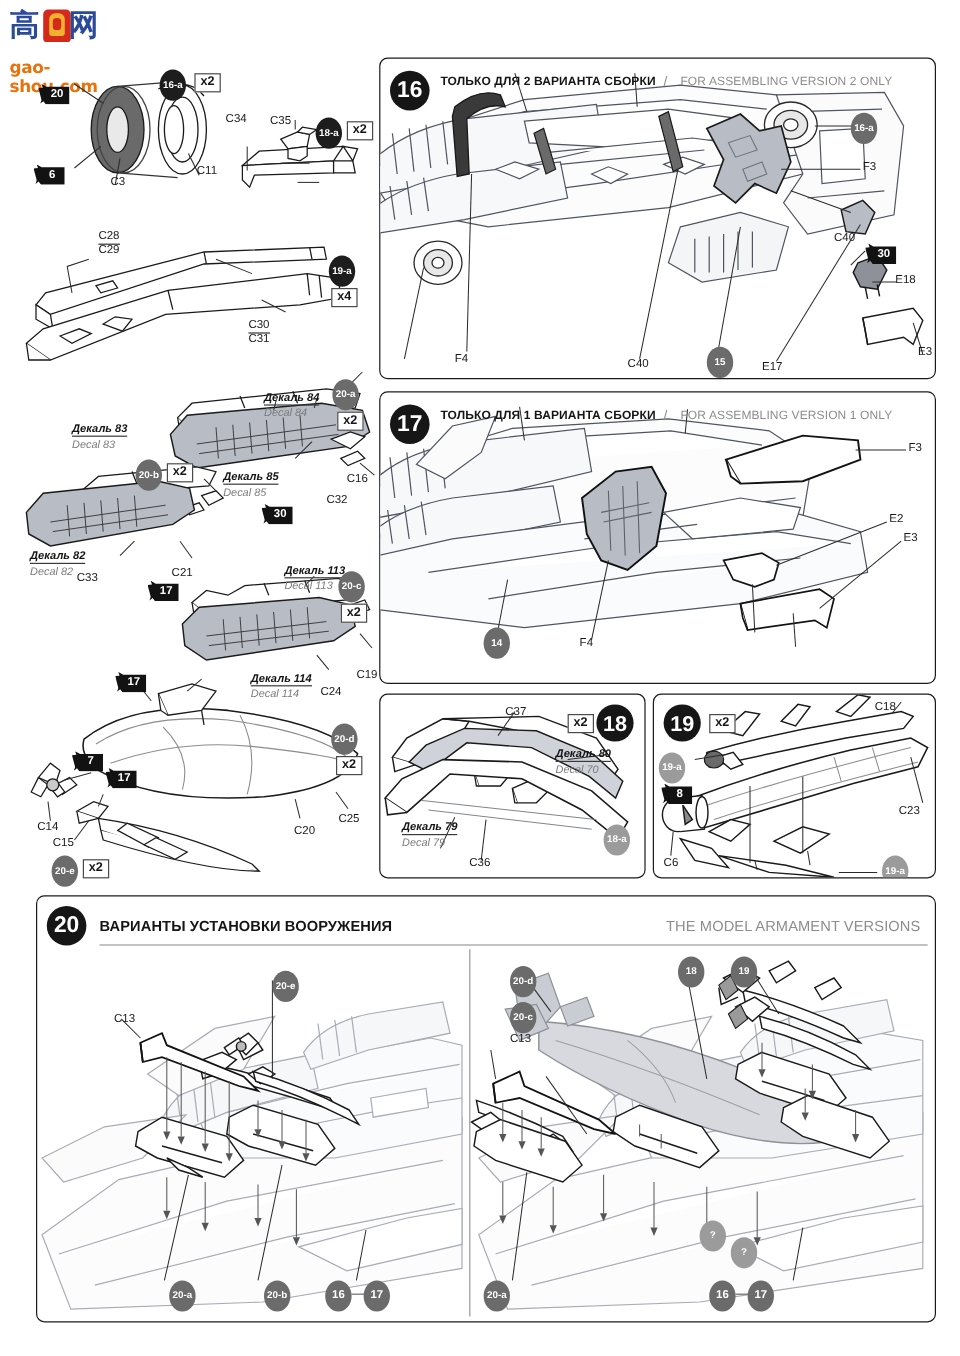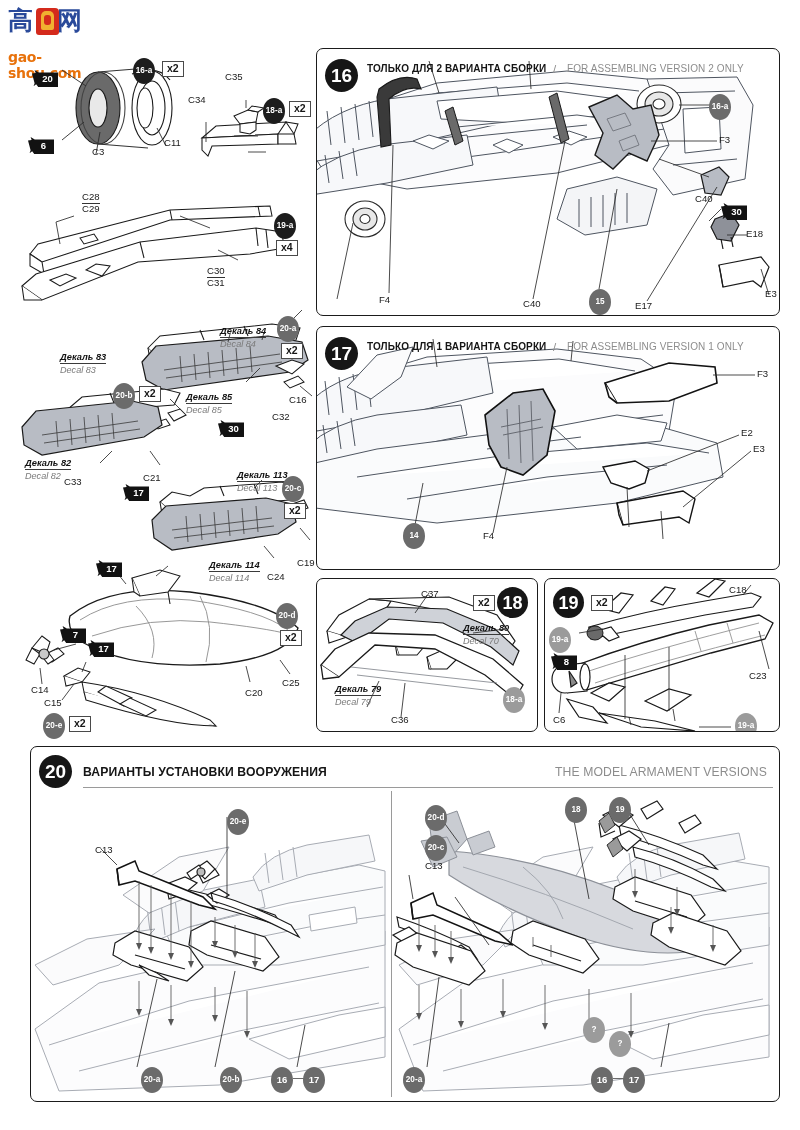--- a/index.html
+++ b/index.html
@@ -253,21 +253,21 @@
       <path d="M96 22 L108 24 L104 34 Z"></path>
     </g>
     <g fill="none" stroke="#2b2b2b" stroke-width="0.85">
       <path d="M16 42 L16 22"></path>
       <path d="M56 8 L56 0"></path>
       <path d="M44 36 L68 36" marker-end="none"></path>
       <path d="M58 52 L76 52"></path>
     </g>
   </svg>
   <div class="part" style="left:188px; top:95px;">C34</div>
-  <div class="part" style="left:225px; top:72px;">C35</div>
+  <div class="part" style="left:225px; top:96px;">C35</div>
   <div class="subbadge dark" style="left:263px; top:98px;">18-a</div>
   <div class="xbox" style="left:289px; top:101px;">x2</div>
 
   <svg class="art" width="290" height="120" style="left:20px; top:188px;">
     <g fill="#ffffff" stroke="#1a1a1a" stroke-width="1.05">
       <path d="M10 66 L18 56 L150 22 L250 18 L252 28 L150 32 L22 74 Z"></path>
       <path d="M10 66 L10 78 L24 86 L22 74 Z"></path>
       <path d="M150 22 L152 32"></path>
       <path d="M238 18 L240 28"></path>
       <path d="M60 50 L64 56 L78 52 L74 46 Z"></path>

